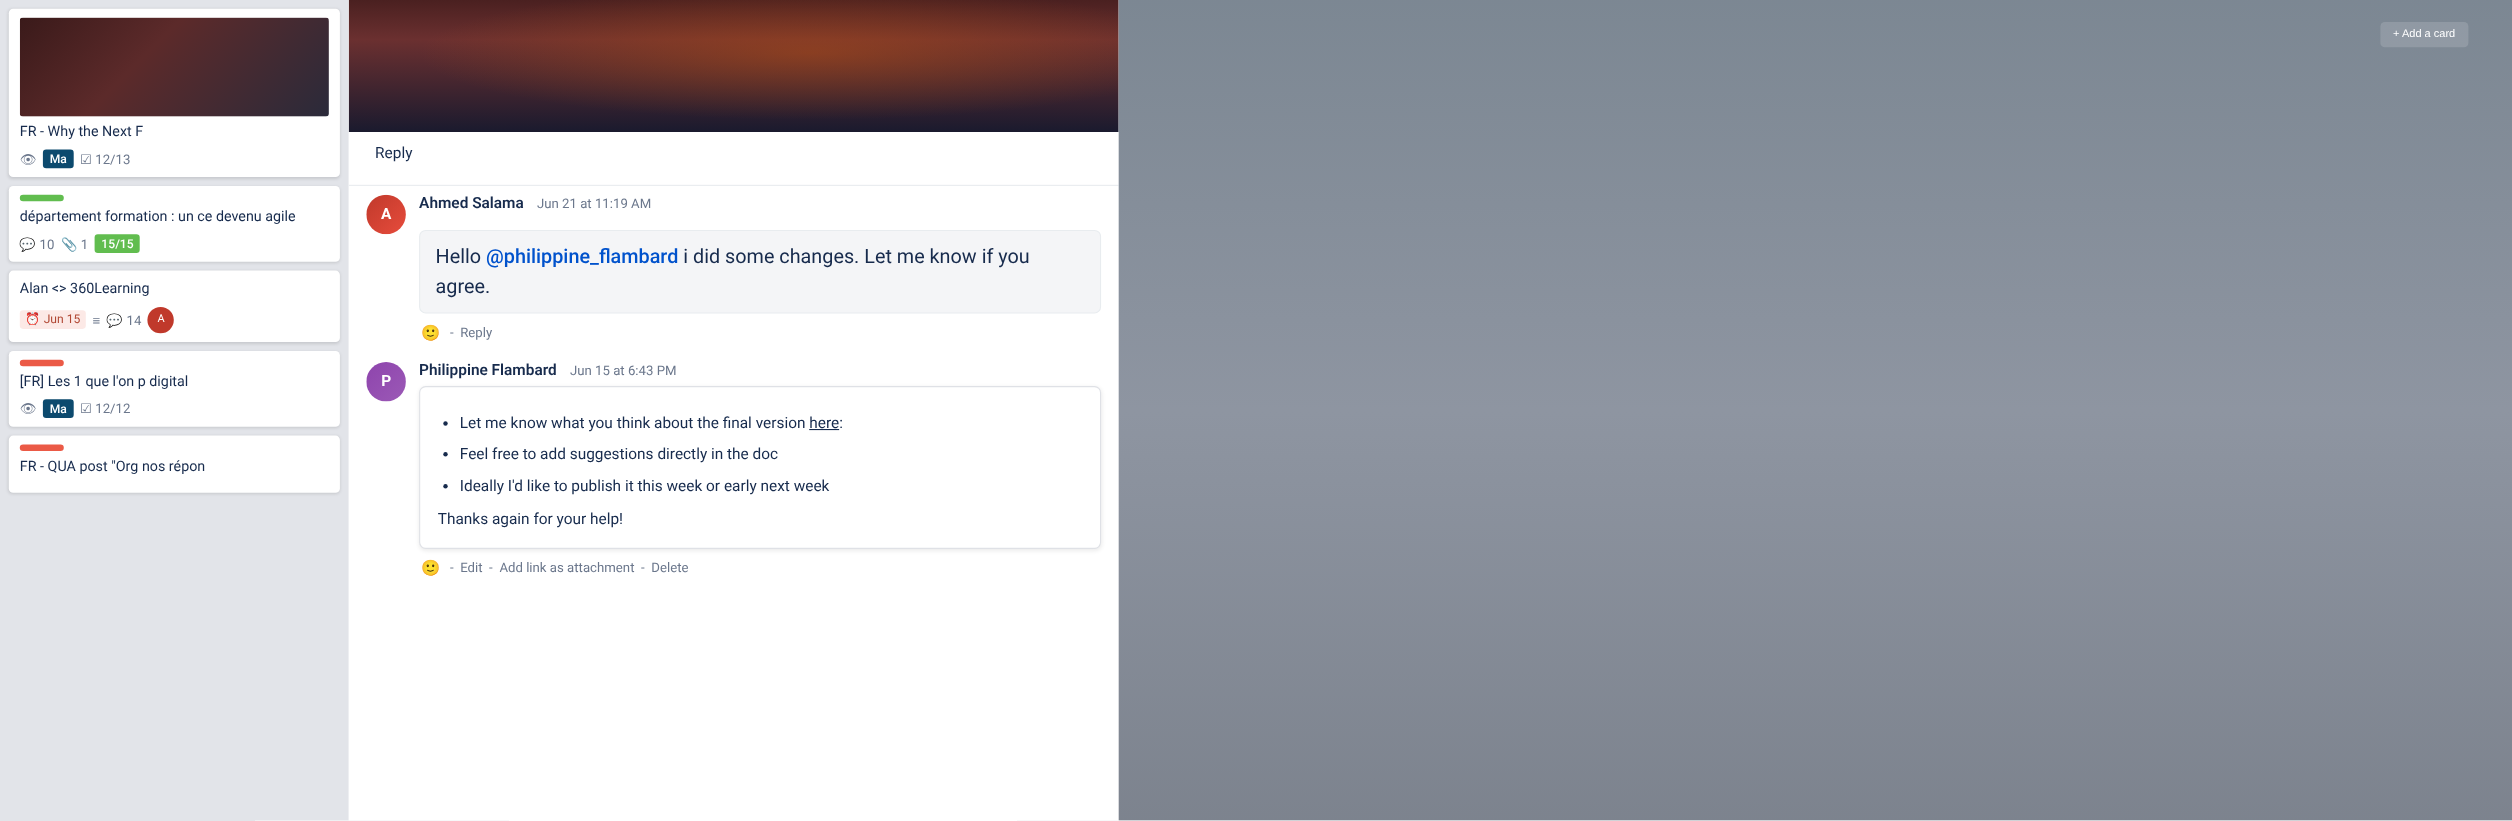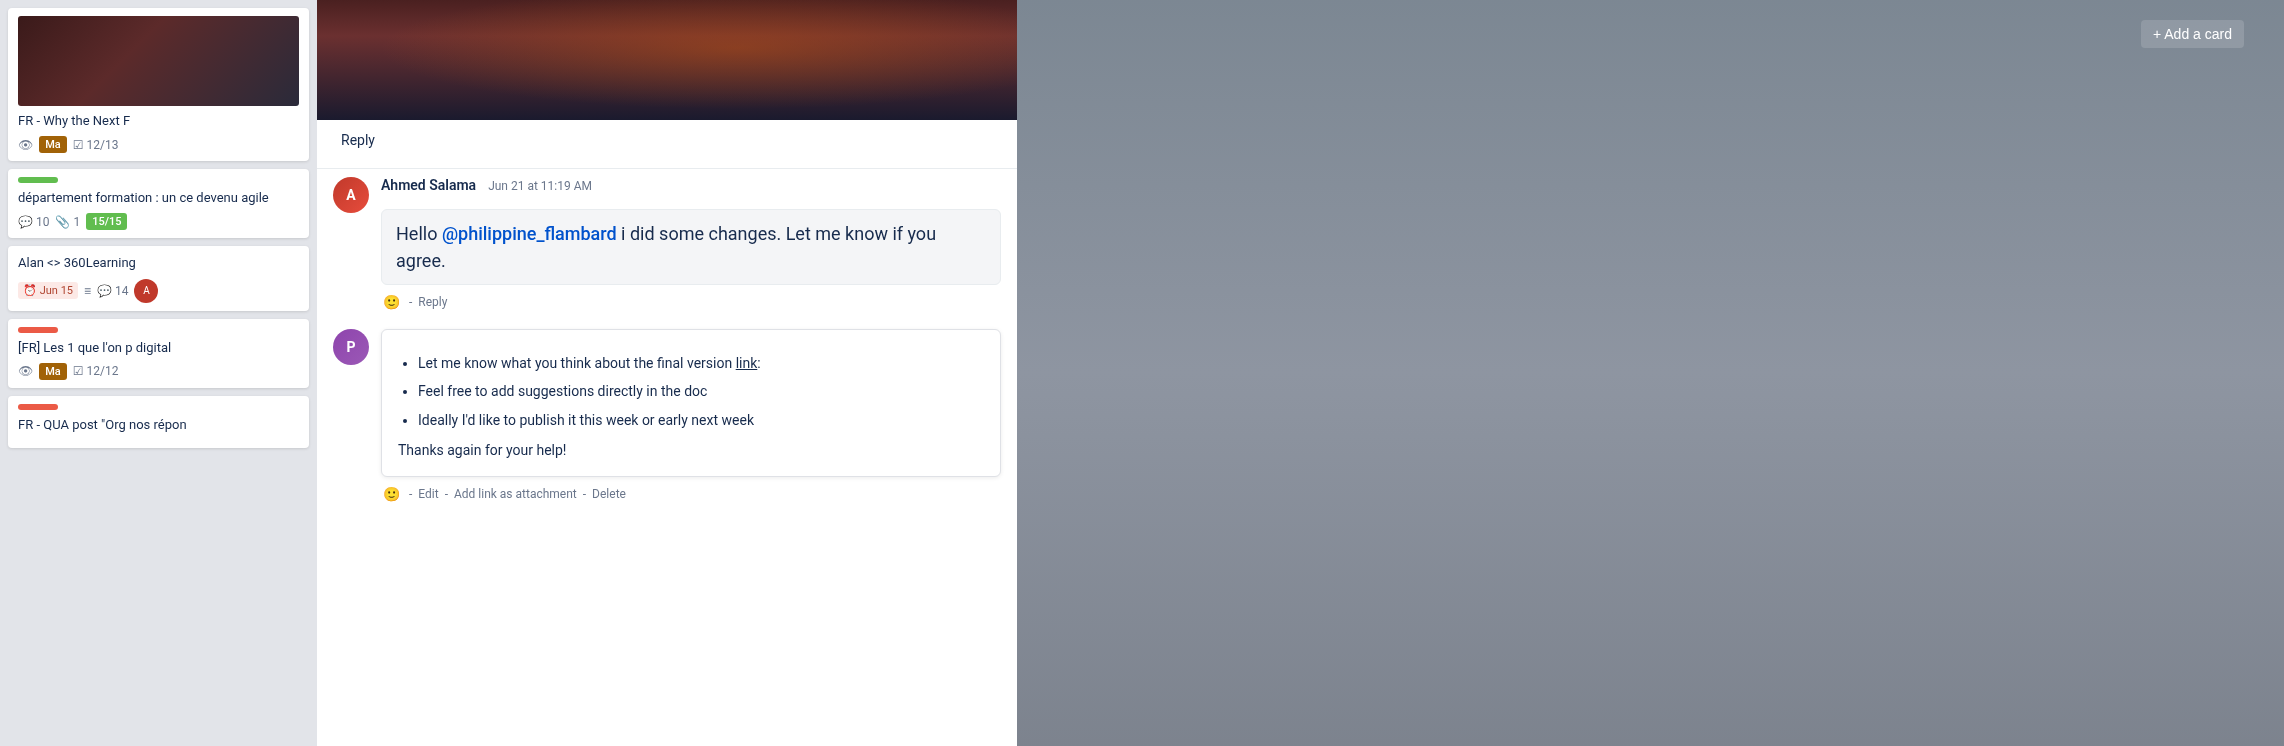--- a/index.html
+++ b/index.html
@@ -89,21 +89,21 @@
       font-size: 11px;
       font-weight: 500;
     }
 
     .badge-green {
       background: #61bd4f;
       color: #fff;
     }
 
     .badge-orange {
-      background: #a16207;
+      background: #0c4a6e;
       color: #fff;
     }
 
     .avatar-sm {
       width: 24px;
       height: 24px;
       border-radius: 50%;
       background: #c0392b;
       display: flex;
       align-items: center;
@@ -302,21 +302,21 @@
     }
 
     .add-card-btn {
       position: absolute;
       top: 20px;
       right: 40px;
       display: flex;
       align-items: center;
       gap: 6px;
       color: #fff;
-      font-size: 14px;
+      font-size: 10px;
       cursor: pointer;
       background: rgba(255,255,255,0.15);
       border: none;
       padding: 6px 12px;
       border-radius: 4px;
     }
 
     .divider-line {
       border: none;
       border-top: 1px solid #e8ecef;
@@ -431,24 +431,28 @@
       </div>
     </div>
 
     <div class="comment">
       <div class="comment-avatar">
         <div class="avatar-philippine">
           <span>P</span>
         </div>
       </div>
       <div class="comment-body">
+        <div class="comment-header">
+          <span class="comment-author">Philippine Flambard</span>
+          <span class="comment-time">Jun 15 at 6:43 PM</span>
+        </div>
         <div class="philippine-bubble">
           <ul>
             <li>
-              <span>Let me know what you think about the final version </span><span class="link-underline">link</span><span>:</span>
+              <span>Let me know what you think about the final version </span><span class="link-underline">here</span><span>:</span>
             </li>
             <li>Feel free to add suggestions directly in the doc</li>
             <li>Ideally I'd like to publish it this week or early next week</li>
           </ul>
           <p>Thanks again for your help!</p>
         </div>
         <div class="comment-actions">
           <button class="emoji-btn">🙂</button>
           <span class="action-sep">-</span>
           <a class="action-link">Edit</a>

